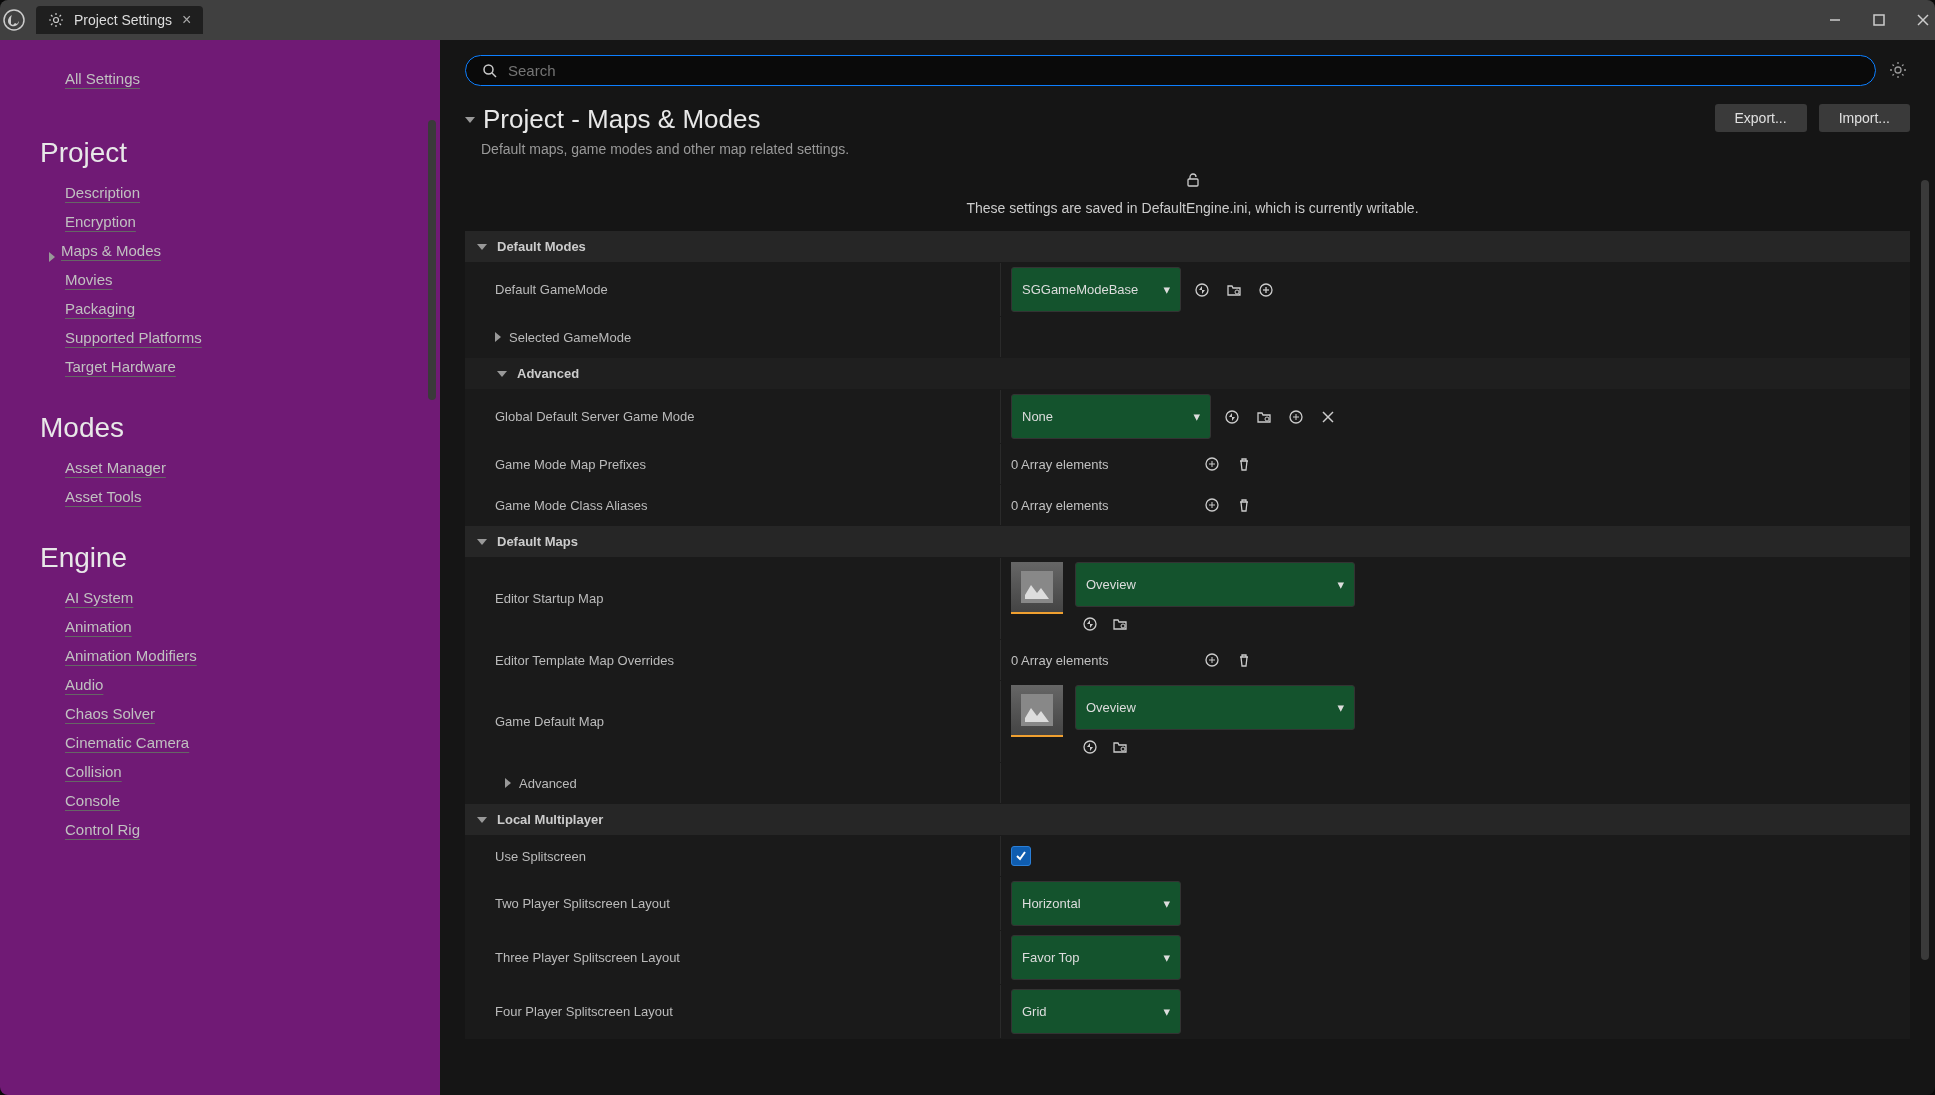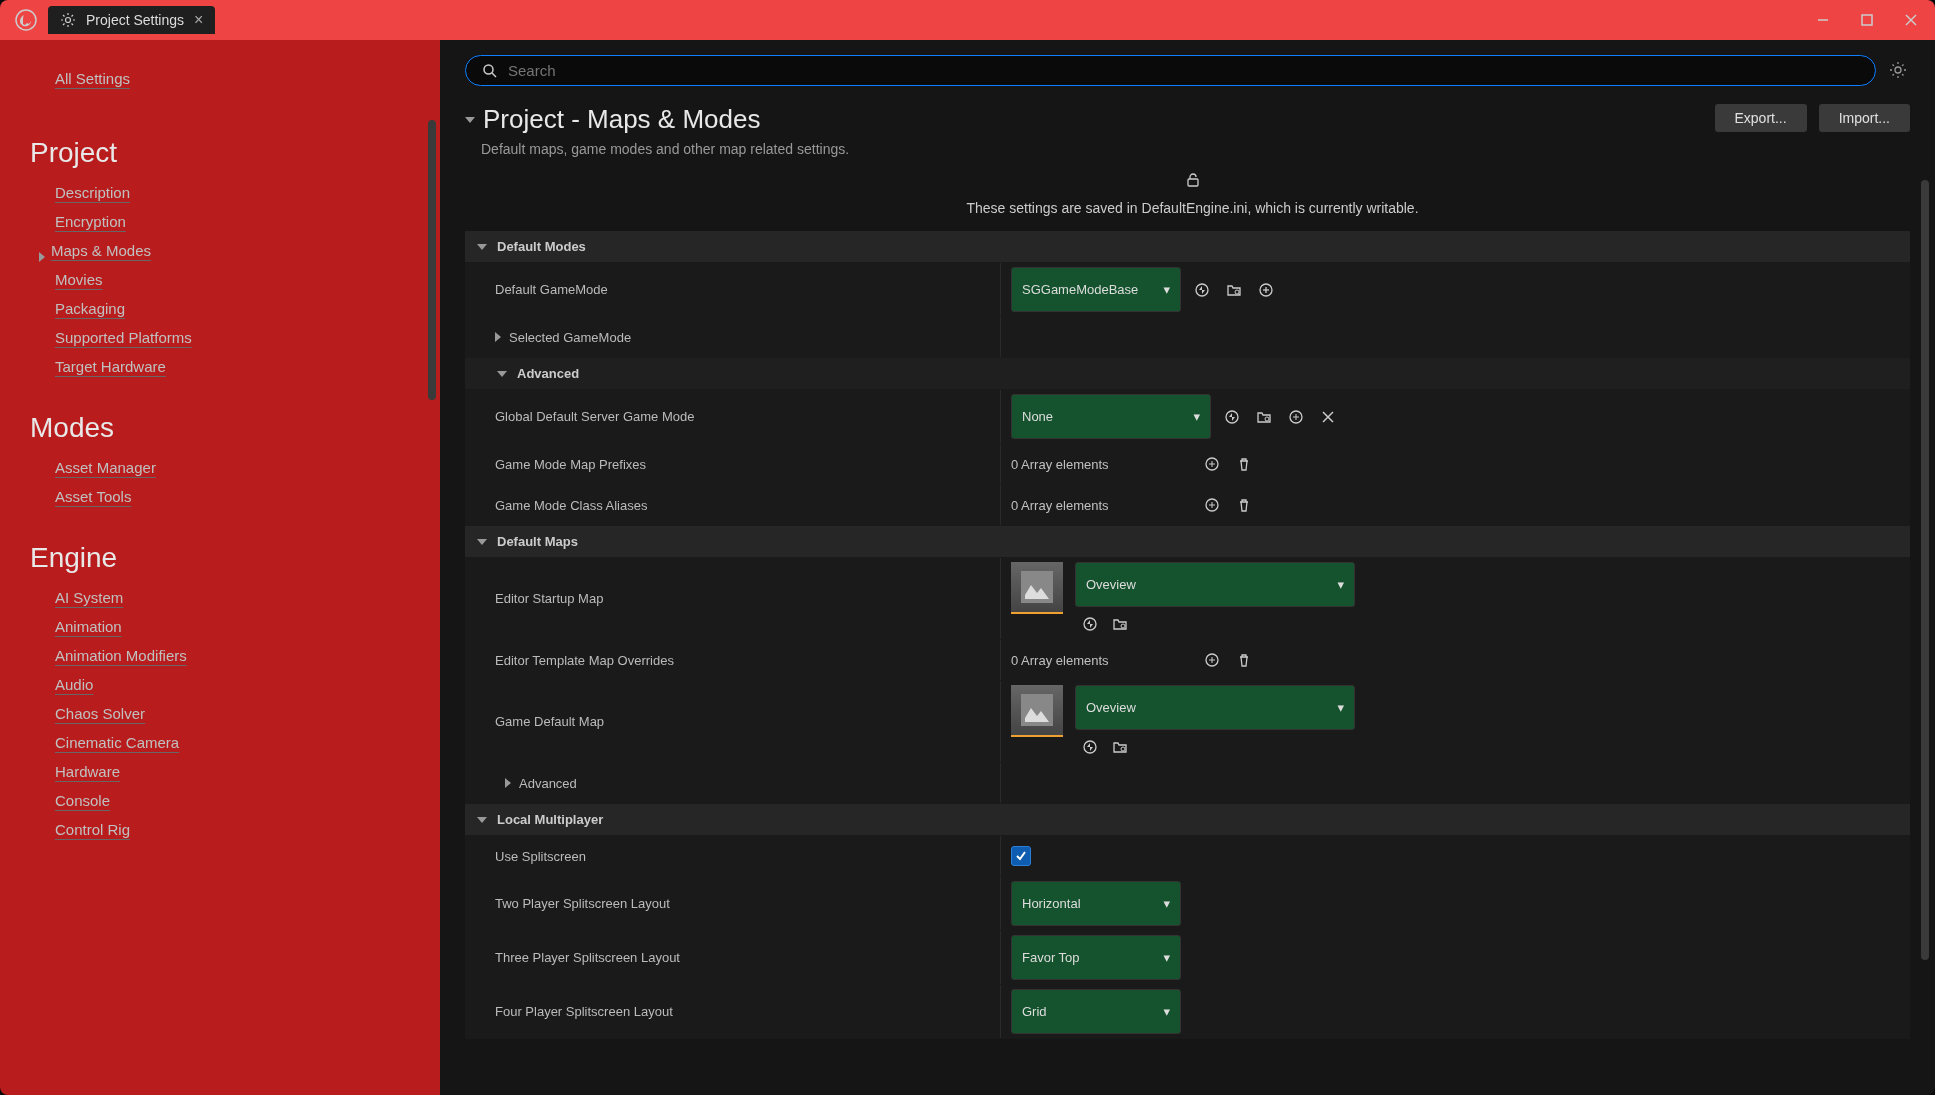--- a/index.html
+++ b/index.html
@@ -1,34 +1,34 @@
 <!DOCTYPE html>
 <html><head>
 <meta charset="utf-8">
 <style>
 * { box-sizing: border-box; margin: 0; padding: 0; font-family: "Segoe UI", Arial, sans-serif; }
 body { background: #0a0a0a; color: #c0c0c0; font-size: 13px; overflow: hidden; }
 
 .window { width: 1935px; height: 1095px; background: #0f0f0f; display: flex; flex-direction: column; border-radius: 8px; overflow: hidden; }
 
 
-.titlebar { height: 40px; background: #ef4444; display: flex; align-items: center; padding: 0 12px; }
+.titlebar { height: 40px; background: #404040; display: flex; align-items: center; padding: 0 0; }
 .titlebar-left { display: flex; align-items: center; gap: 8px; }
 .ue-logo { width: 28px; height: 28px; display: flex; align-items: center; justify-content: center; }
 .tab { background: #1f1f1f; border-radius: 4px 4px 0 0; padding: 6px 12px; display: flex; align-items: center; gap: 10px; color: #ddd; font-size: 14px; }
 .tab-icon { width: 16px; height: 16px; }
 .tab-close { color: #aaa; cursor: pointer; font-size: 16px; line-height: 1; }
 .titlebar-right { margin-left: auto; display: flex; align-items: center; gap: 20px; }
 .win-btn { width: 24px; height: 24px; display: flex; align-items: center; justify-content: center; color: #aaa; cursor: pointer; font-size: 14px; }
 
 
 .main { flex: 1; display: flex; overflow: hidden; }
 
 
-.sidebar { width: 440px; background: #b91c1c; padding: 20px 10px 20px 30px; overflow-y: auto; position: relative; }
+.sidebar { width: 440px; background: #701a75; padding: 20px 10px 20px 40px; overflow-y: auto; position: relative; }
 .sidebar-scroll { position: absolute; right: 4px; top: 80px; width: 8px; height: 280px; background: #3a3a3a; border-radius: 4px; }
 .sidebar-link { color: #c0c0c0; text-decoration: underline; text-decoration-color: #666; text-underline-offset: 4px; display: inline-block; margin-bottom: 12px; cursor: pointer; font-size: 15px; }
 .sidebar-top { font-size: 15px; margin: 10px 0 25px 25px; }
 .sidebar-category { font-size: 28px; font-weight: 400; color: #e8e8e8; margin: 25px 0 15px 0; }
 .sidebar-items { padding-left: 25px; }
 .sidebar-item { display: flex; align-items: center; gap: 6px; }
 .sidebar-item-arrow { width: 10px; margin-left: -16px; }
 
 
 .content { flex: 1; background: #151515; padding: 15px 25px; overflow-y: auto; position: relative; }
@@ -145,21 +145,21 @@
       </div>
 
       <div class="sidebar-category">Engine</div>
       <div class="sidebar-items">
         <div><a class="sidebar-link">AI System</a></div>
         <div><a class="sidebar-link">Animation</a></div>
         <div><a class="sidebar-link">Animation Modifiers</a></div>
         <div><a class="sidebar-link">Audio</a></div>
         <div><a class="sidebar-link">Chaos Solver</a></div>
         <div><a class="sidebar-link">Cinematic Camera</a></div>
-        <div><a class="sidebar-link">Hardware</a></div>
+        <div><a class="sidebar-link">Collision</a></div>
         <div><a class="sidebar-link">Console</a></div>
         <div><a class="sidebar-link">Control Rig</a></div>
       </div>
     </div>
 
     <div class="content">
       <div class="content-scroll"></div>
 
       <div class="search-row">
         <div class="search-box">

